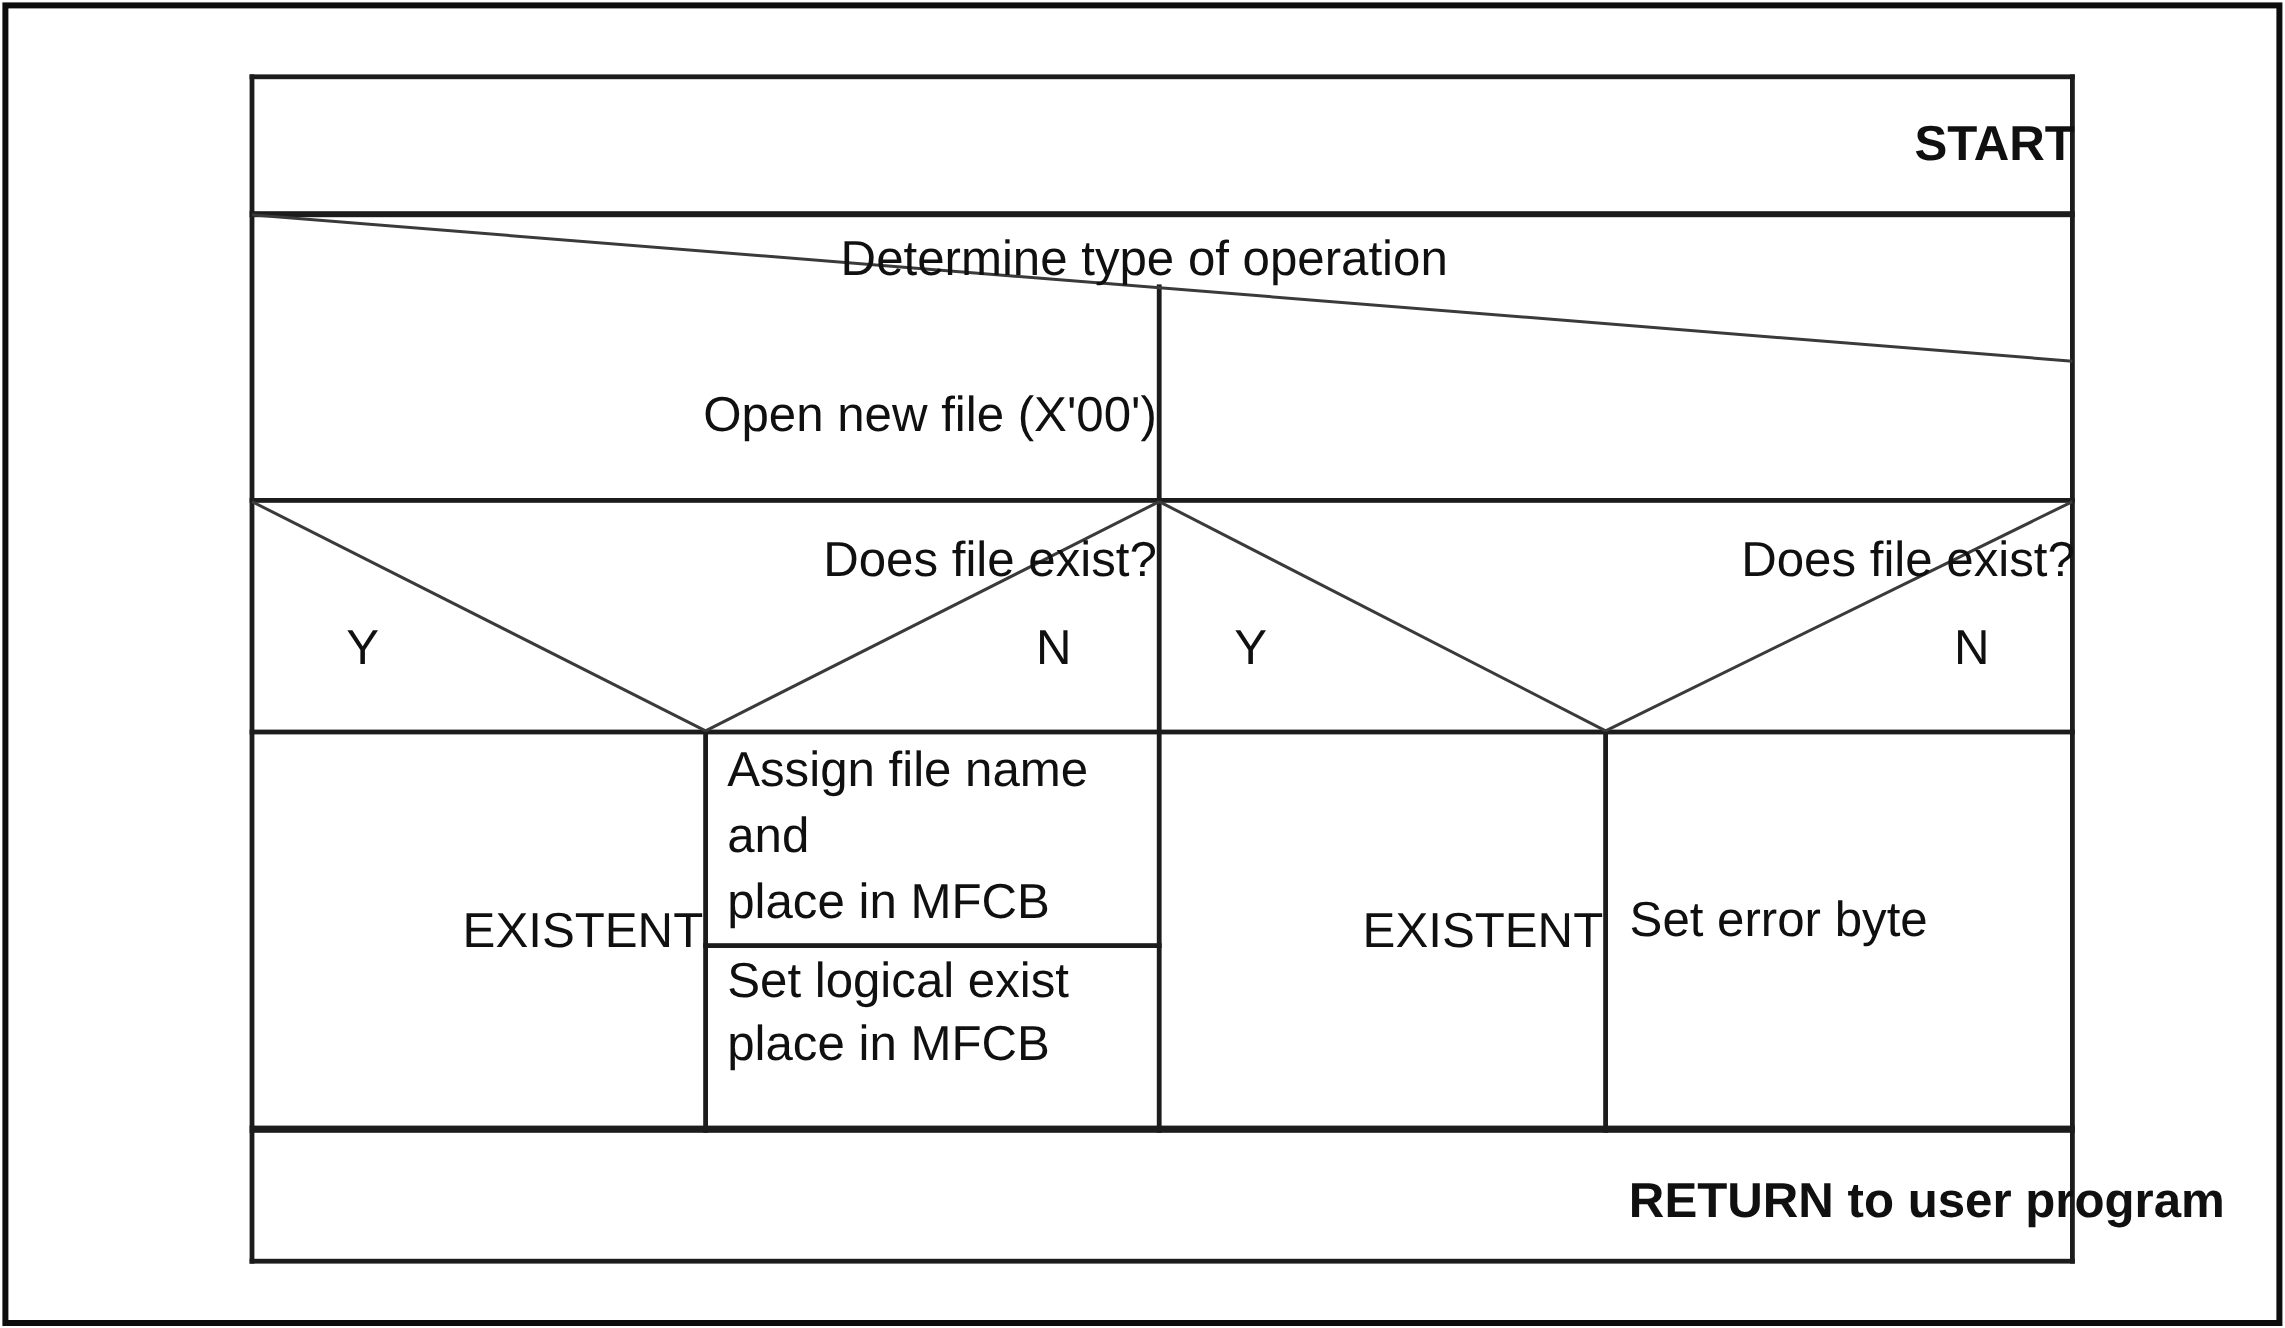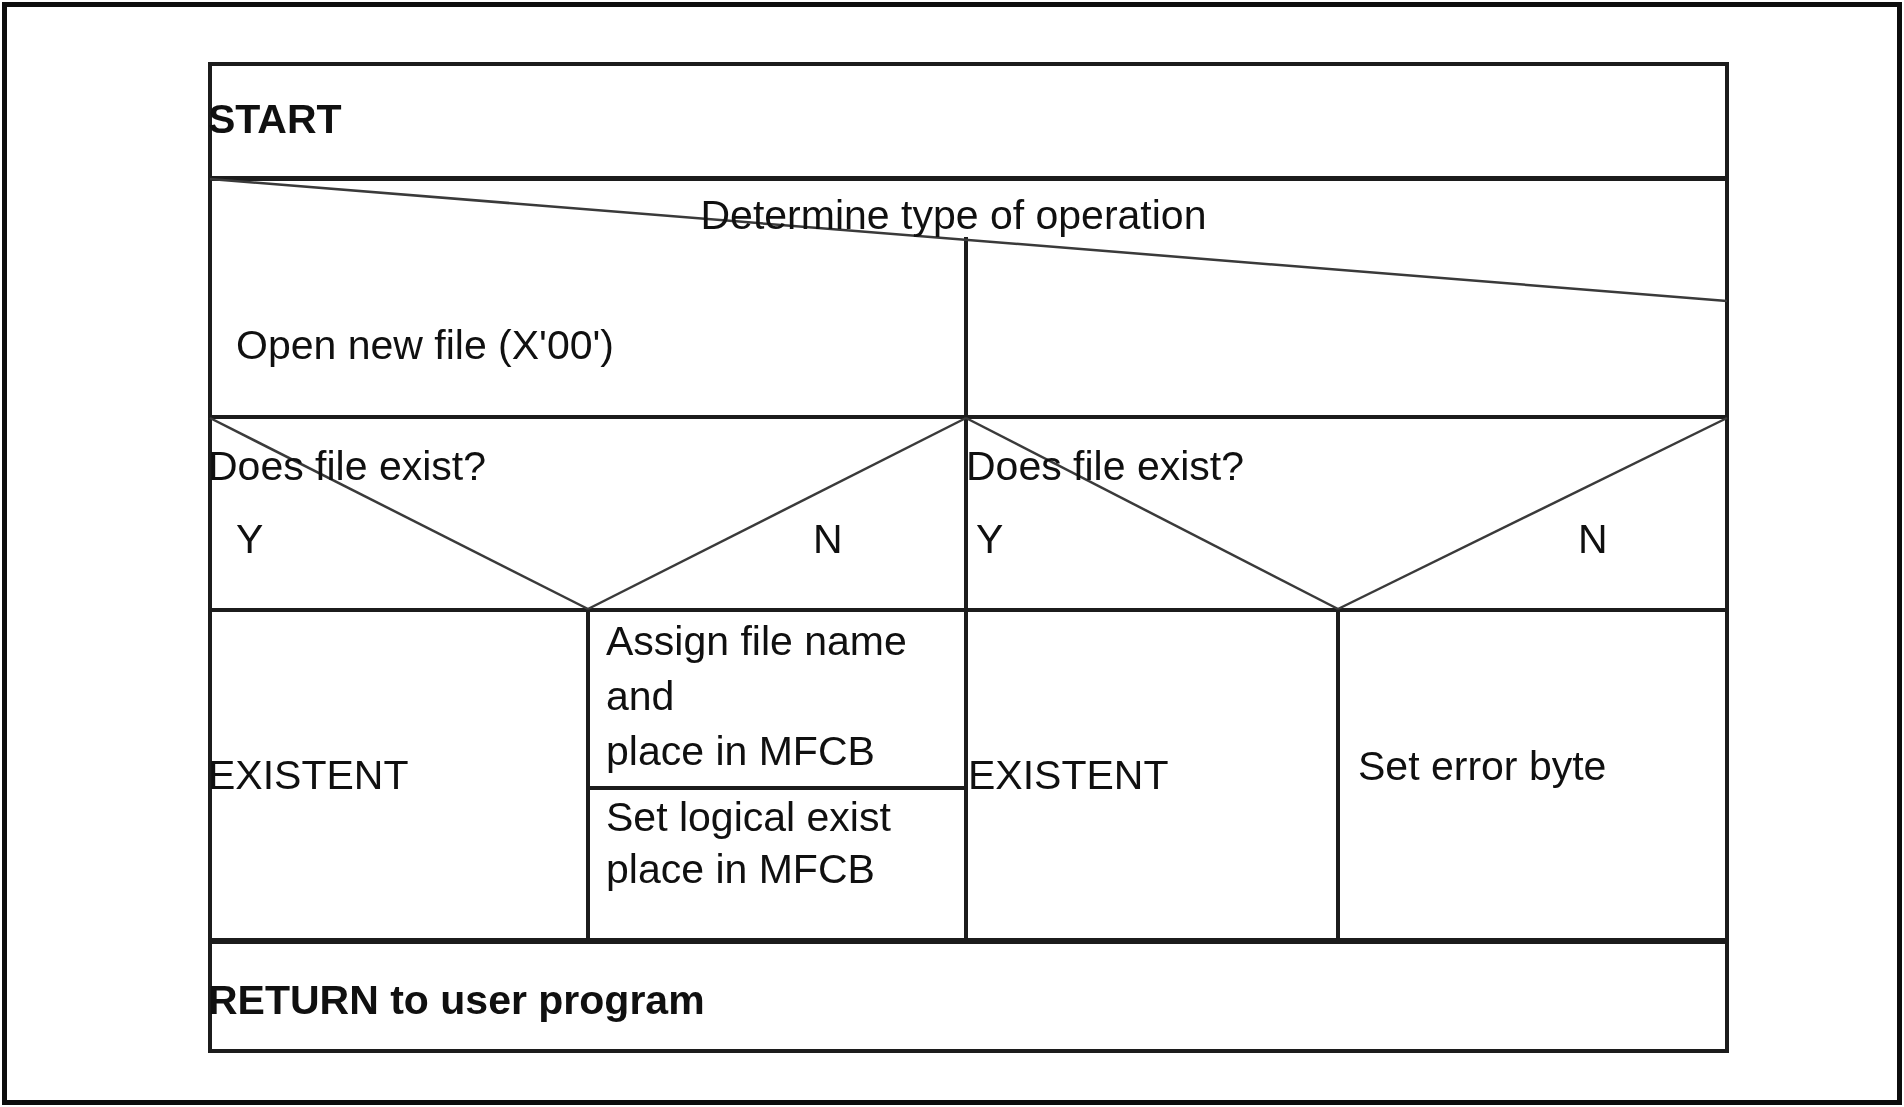--- a/index.html
+++ b/index.html
@@ -26,21 +26,21 @@
   }
   .hline, .vline { position: absolute; background: #1c1c1c; }
   .txt {
     position: absolute;
     font-size: 41px;
     line-height: 55px;
     white-space: nowrap;
     color: #101010;
   }
   .bold { font-weight: bold; }
-  .center { text-align: left; }
+  .center { text-align: right; }
   .right { text-align: center; }
   .multiline div { height: 55px; }
   .tight div { height: 52px; }
   sup.raised {
     font-size: 27px;
     vertical-align: baseline;
     position: relative;
     top: -15px;
   }
   svg { position: absolute; left: 0; top: 0; }
@@ -73,21 +73,21 @@
       <line x1="2" y1="117" x2="1519" y2="239" stroke="#3a3a3a" stroke-width="2.5"></line>
       <line x1="2" y1="356" x2="380" y2="547" stroke="#3a3a3a" stroke-width="2.5"></line>
       <line x1="758" y1="356" x2="380" y2="547" stroke="#3a3a3a" stroke-width="2.5"></line>
       <line x1="758" y1="356" x2="1130" y2="547" stroke="#3a3a3a" stroke-width="2.5"></line>
       <line x1="1519" y1="356" x2="1130" y2="547" stroke="#3a3a3a" stroke-width="2.5"></line>
     </svg>
 
     <div class="txt bold center" style="left:0;top:30px;width:1521px;">START</div>
 
     <div class="txt right" style="left:0;top:126px;width:1491px;">Determine type of operation</div>
-    <div class="txt center" style="left:0;top:256px;width:756px;padding-left:28px;">Open new file (X'00')</div>
+    <div class="txt center" style="left:0;top:256px;width:756px;">Open new file (X'00')</div>
 
     <div class="txt center" style="left:0;top:377px;width:756px;">Does file exist?</div>
     <div class="txt center" style="left:28px;top:450px;width:80px;">Y</div>
     <div class="txt center" style="left:605px;top:450px;width:80px;">N</div>
 
     <div class="txt center" style="left:758px;top:377px;width:763px;">Does file exist?</div>
     <div class="txt center" style="left:768px;top:450px;width:80px;">Y</div>
     <div class="txt center" style="left:1370px;top:450px;width:80px;">N</div>
 
     <div class="txt center" style="left:0;top:686px;width:378px;">EXISTENT</div>

